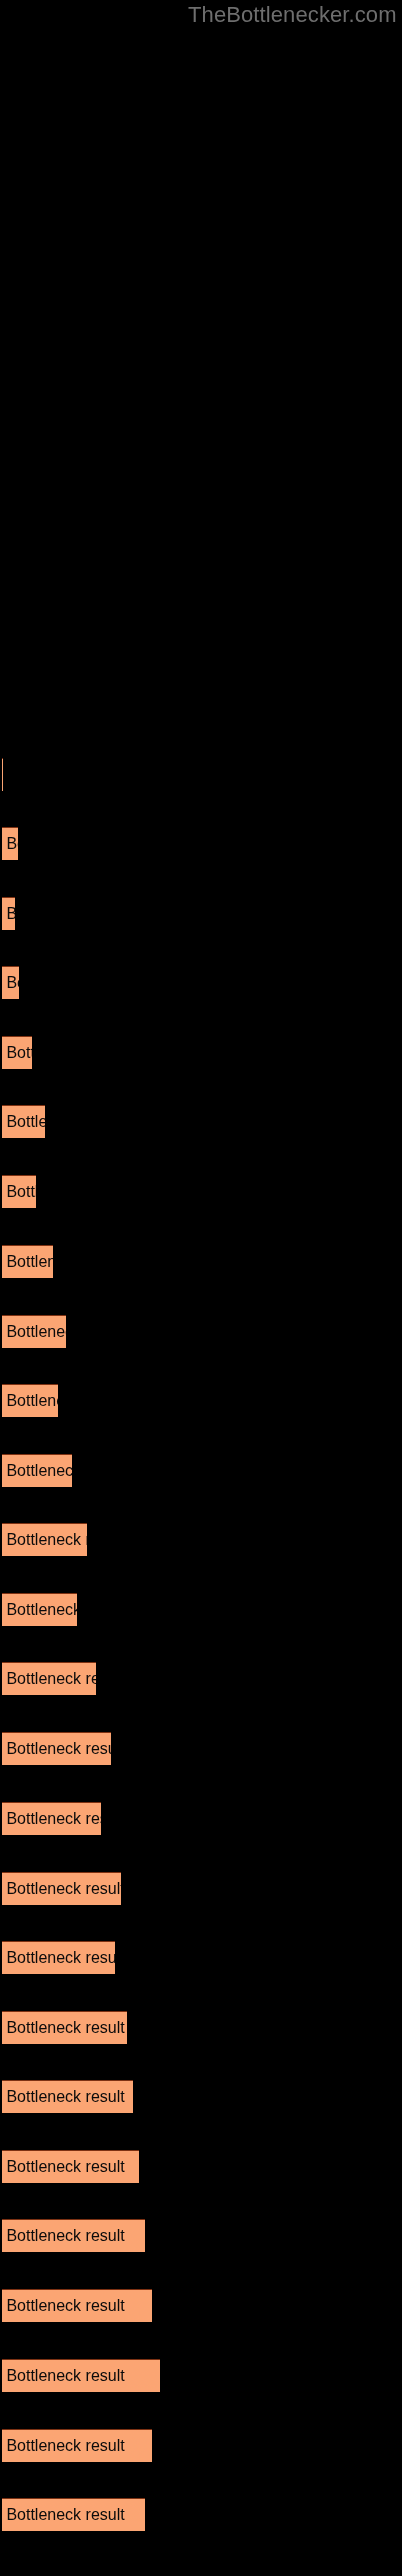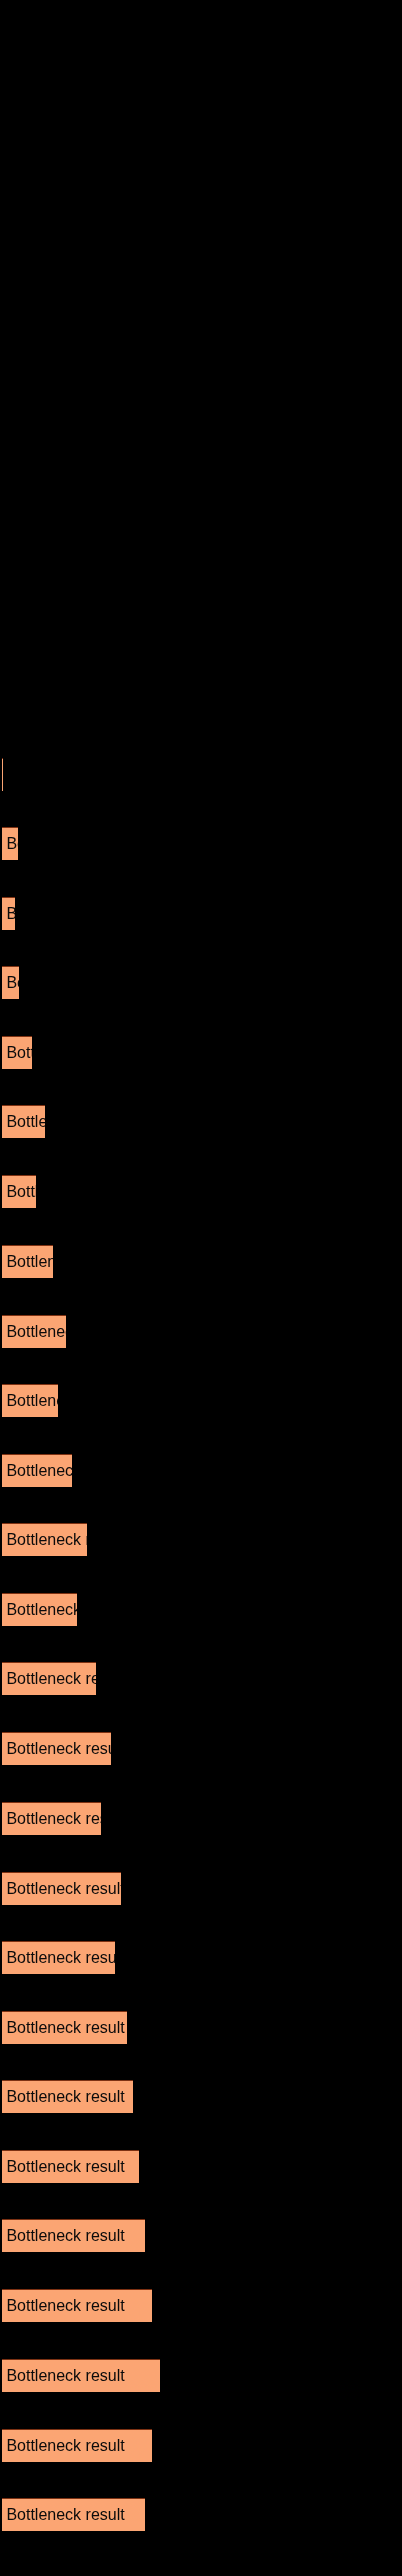--- a/index.html
+++ b/index.html
@@ -78,20 +78,21 @@
     color: #0b0b0b;
     white-space: nowrap;
     pointer-events: none;
   }
 </style>
 </head>
 <body>
 
 <div id="page">
 
+  <div class="site-title">TheBottlenecker.com</div>
 
   <div class="chart-area" id="chart-area">
       <div class="bar-row" style="top: 758px;">
         <div class="bar" title="Bottleneck result" style="width: 1.6px; left: 1.6px; height: 32px; background: rgb(251, 165, 115); border-top-color: rgb(125, 49, 18);"></div>
       </div>
       <div class="bar-row" style="top: 827px;">
         <div class="bar" title="Bottleneck result" style="width: 16px; left: 1.6px; height: 32px; background: rgb(251, 165, 115); border-top-color: rgb(125, 49, 18);">
           <span class="bar-label" style="color: rgb(11, 11, 11);">Bottleneck result</span>
         </div>
       </div>

